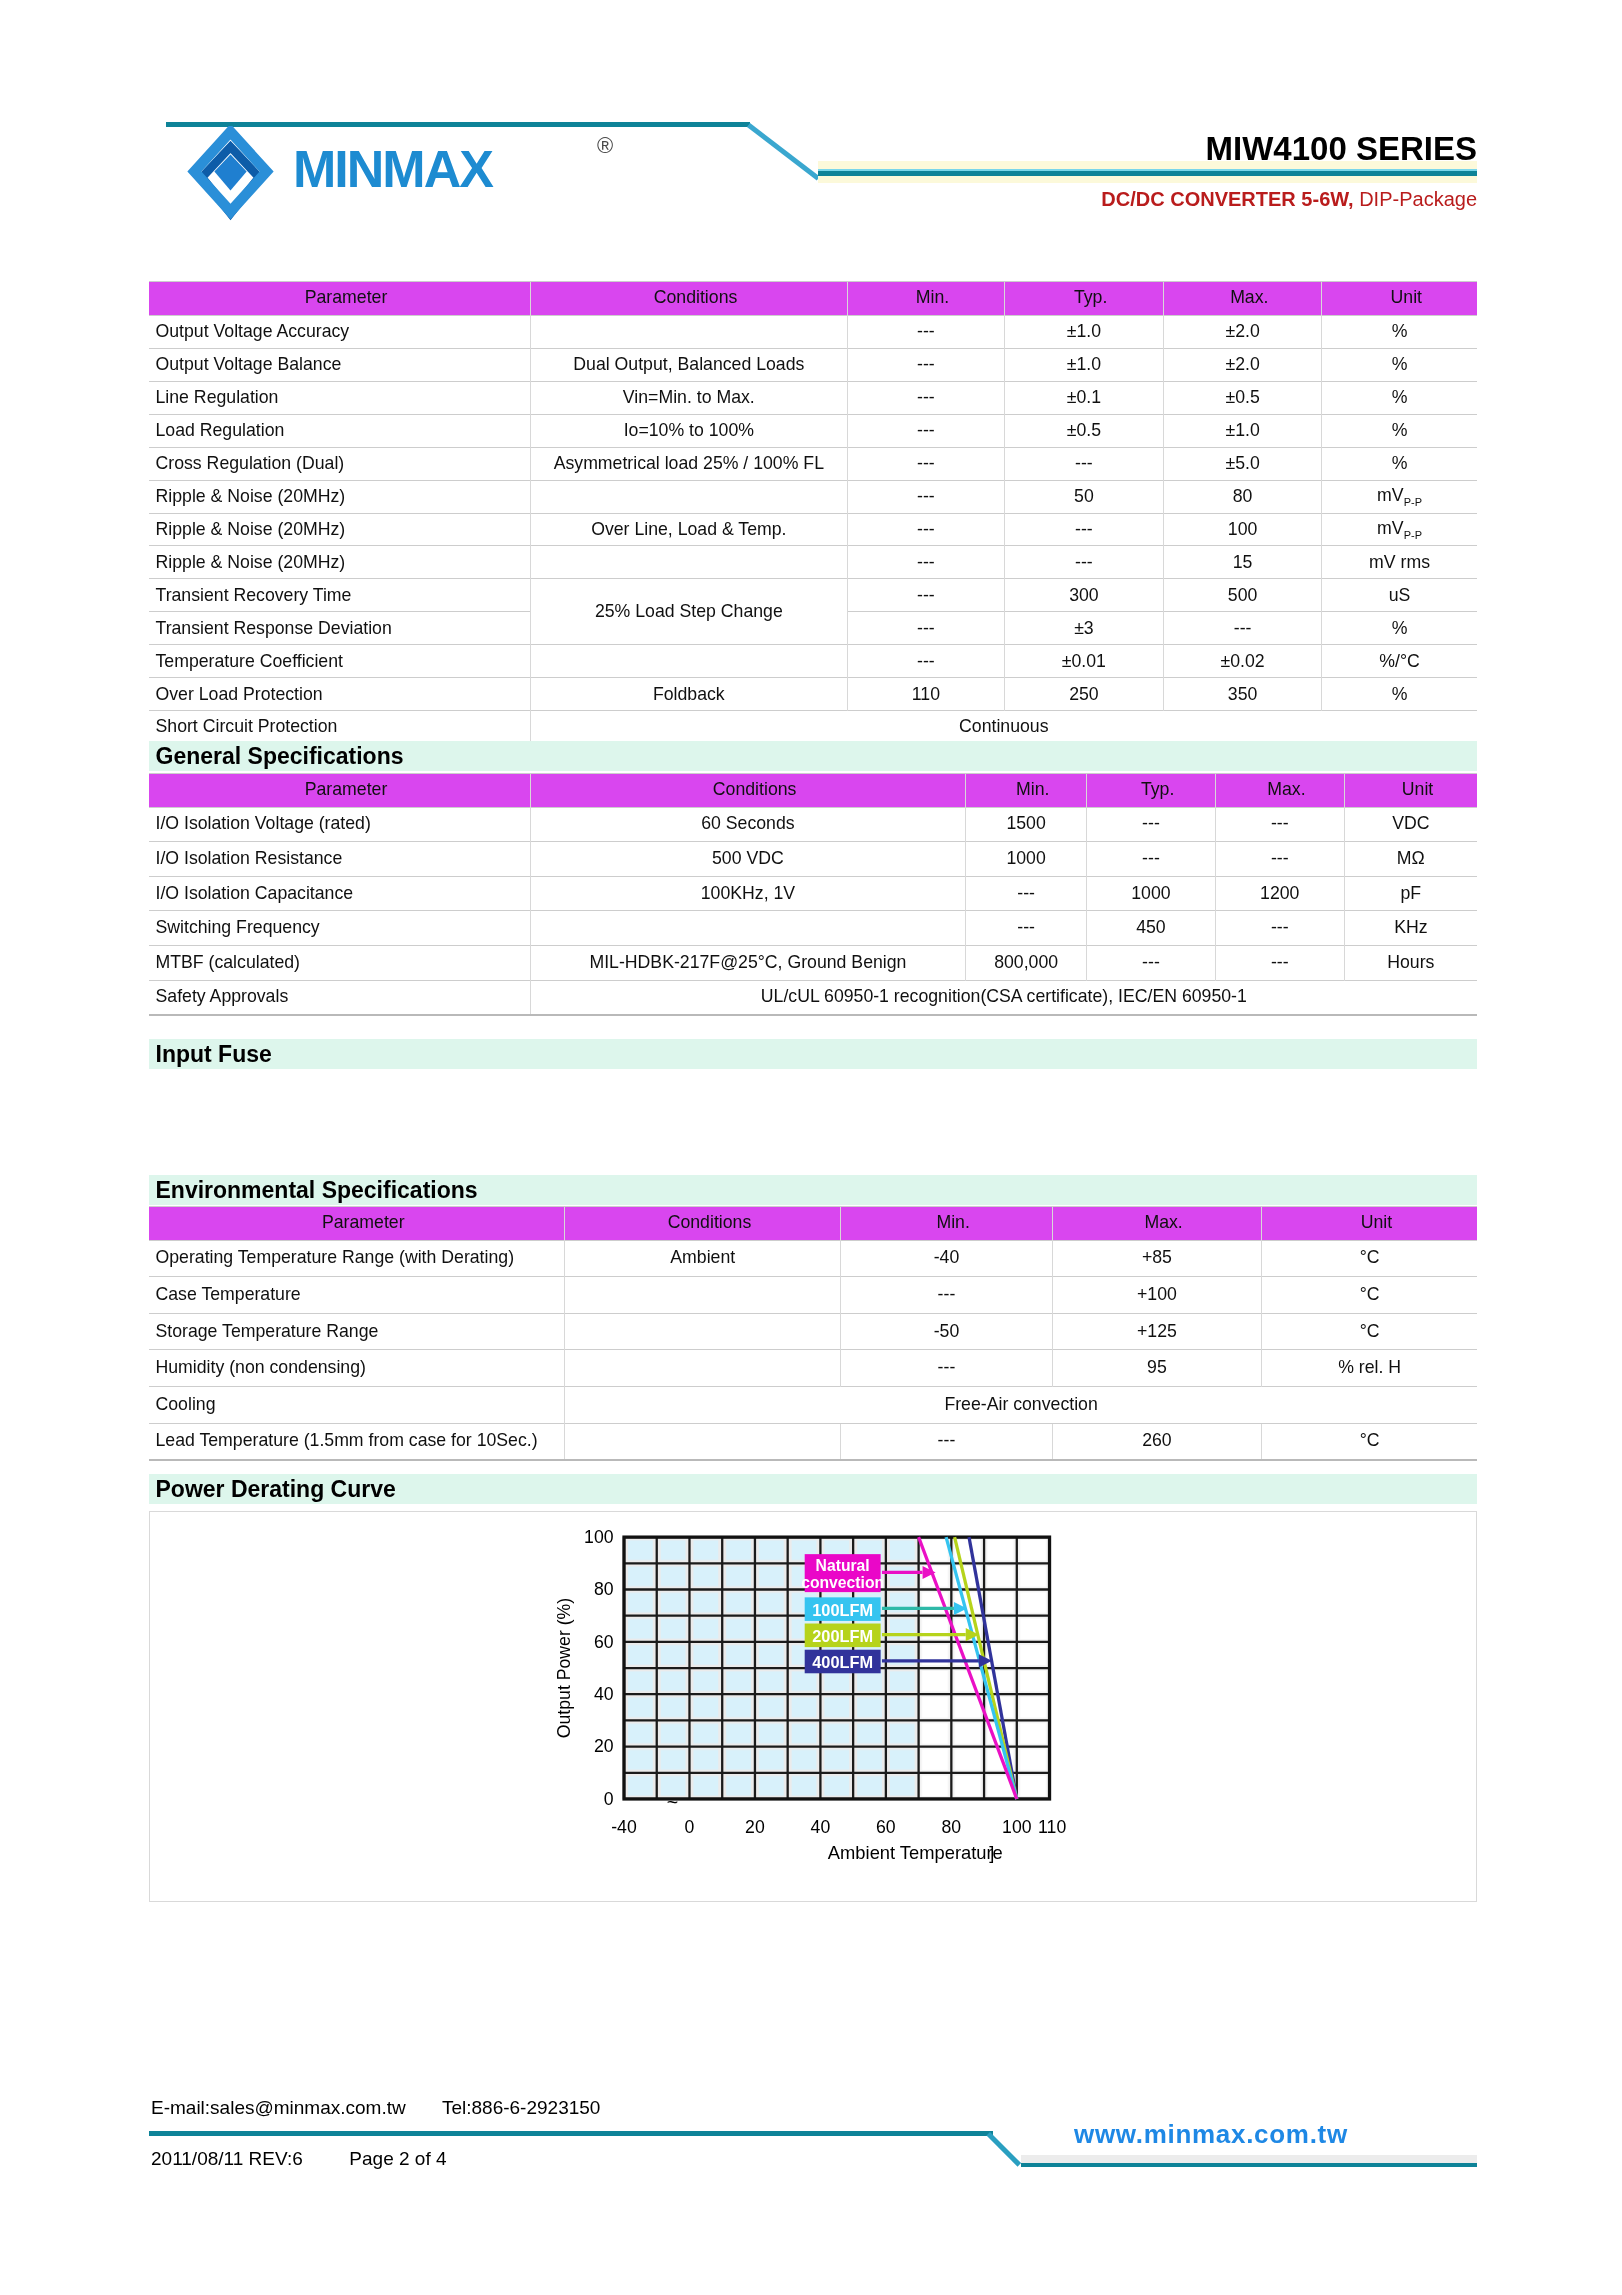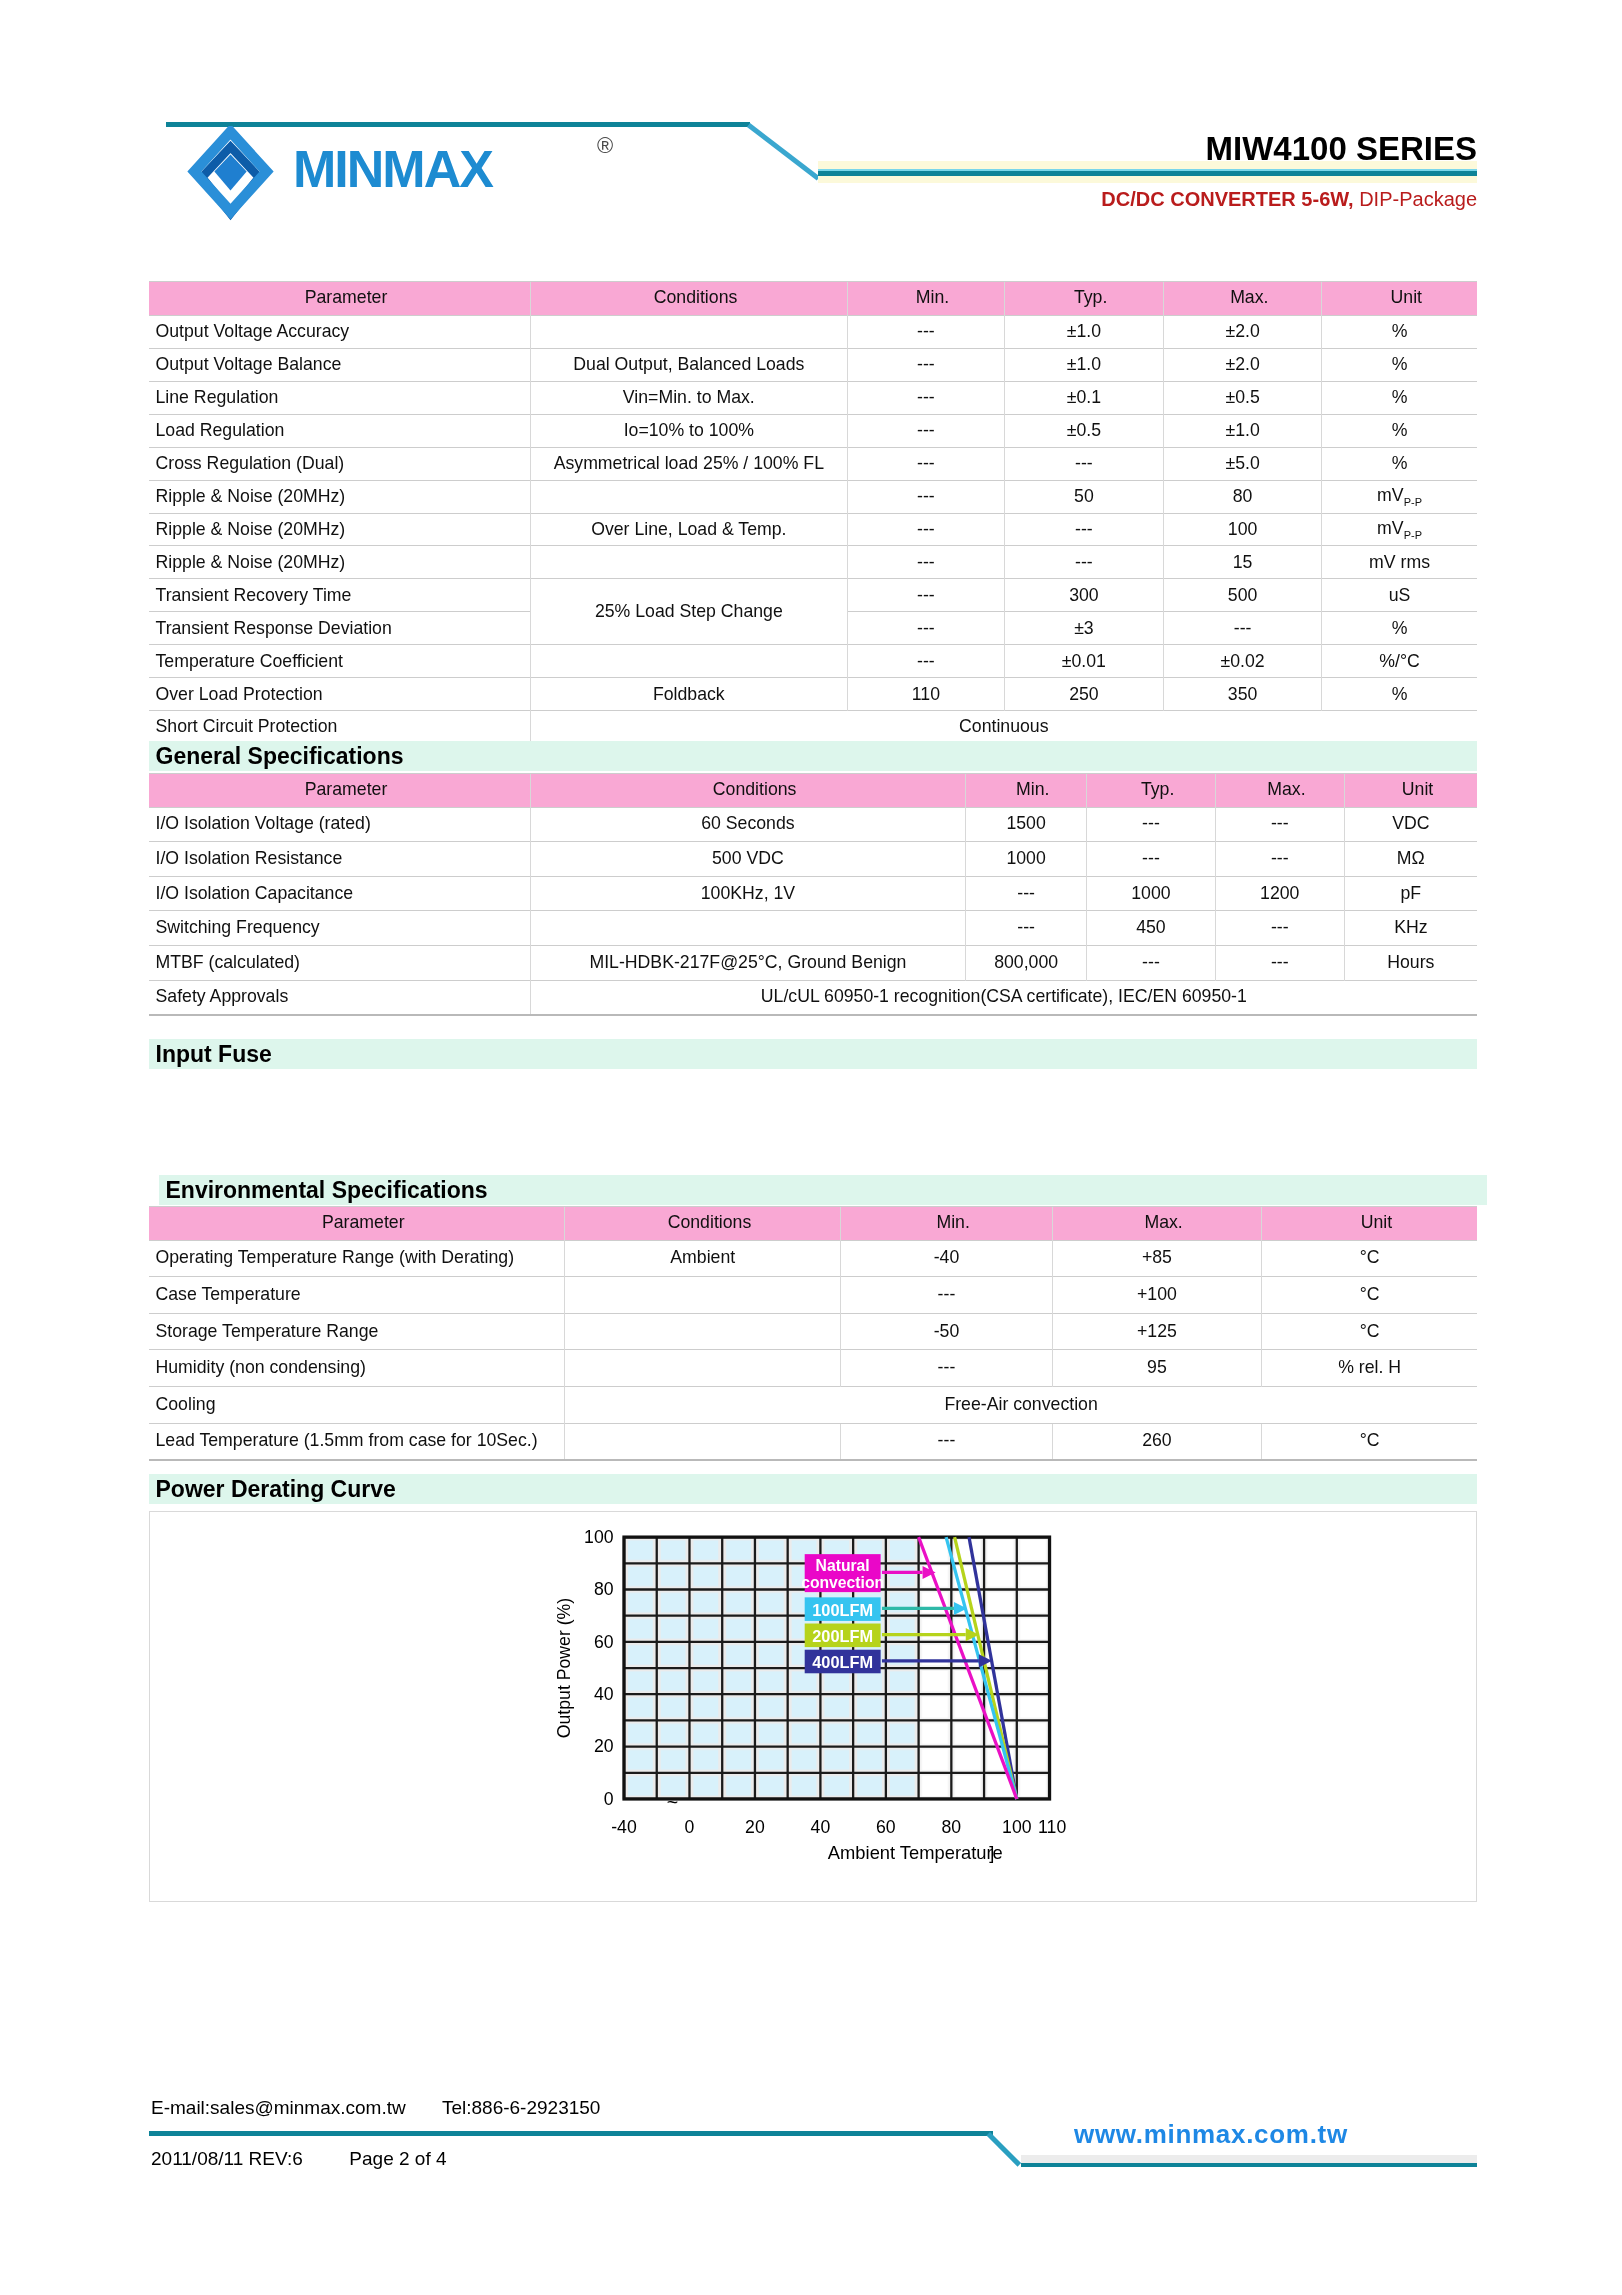--- a/index.html
+++ b/index.html
@@ -23,21 +23,21 @@
              box-sizing:border-box;color:#000;}
 
   
   .spec-table{position:absolute;left:149px;width:1328px;}
   .spec-table table{width:100%;border-collapse:collapse;table-layout:fixed;
                     border-bottom:2px solid #b9b9b9;border-top:1.3px solid #d0d0d0;}
   .spec-table td{border-top:1.3px solid #cdcdcd;border-left:1.3px solid #d8d8d8;
                  text-align:center;font-size:17.7px;height:29.4px;line-height:1.12;
                  padding:1.3px 2.6px;overflow:hidden;color:#101010;}
   .spec-table td:first-child{border-left:none;text-align:left;padding-left:6.5px;}
-  .spec-table tr.head td{background:#f9a8d4;height:30px;text-align:center;padding-left:16px;}
+  .spec-table tr.head td{background:#d946ef;height:30px;text-align:center;padding-left:16px;}
   .t-general td{height:31px;}
   .t-env td{height:33px;}
   .t-fuse td{height:30px;}
   .t-fuse td:first-child{text-align:center;padding-left:2.6px;}
   .sub{font-size:11px;vertical-align:sub;margin-left:0;}
 
   
   .chart-box{position:absolute;left:149px;top:1511px;width:1328px;height:391px;
              border:1.3px solid #d9d9d9;box-sizing:border-box;background:#fff;}
 
@@ -262,21 +262,21 @@
           <tr>
             <td>Safety Approvals</td>
             <td colspan="5">UL/cUL 60950-1 recognition(CSA certificate), IEC/EN 60950-1</td>
           </tr>
         </tbody>
       </table>
     </div>
 
   <div class="sec-title" style="top:1039px;">Input Fuse</div>
 
-  <div class="sec-title" style="top:1175px;margin-left:10px;">Environmental Specifications</div>
+  <div class="sec-title" style="top:1175px;">Environmental Specifications</div>
   <div class="spec-table t-env" style="top:1206px;">
       <table>
         <colgroup>
           <col style="width: 31.3%;">
           <col style="width: 20.8%;">
           <col style="width: 15.9%;">
           <col style="width: 15.8%;">
           <col style="width: 16.2%;">
         </colgroup>
         <tbody>

